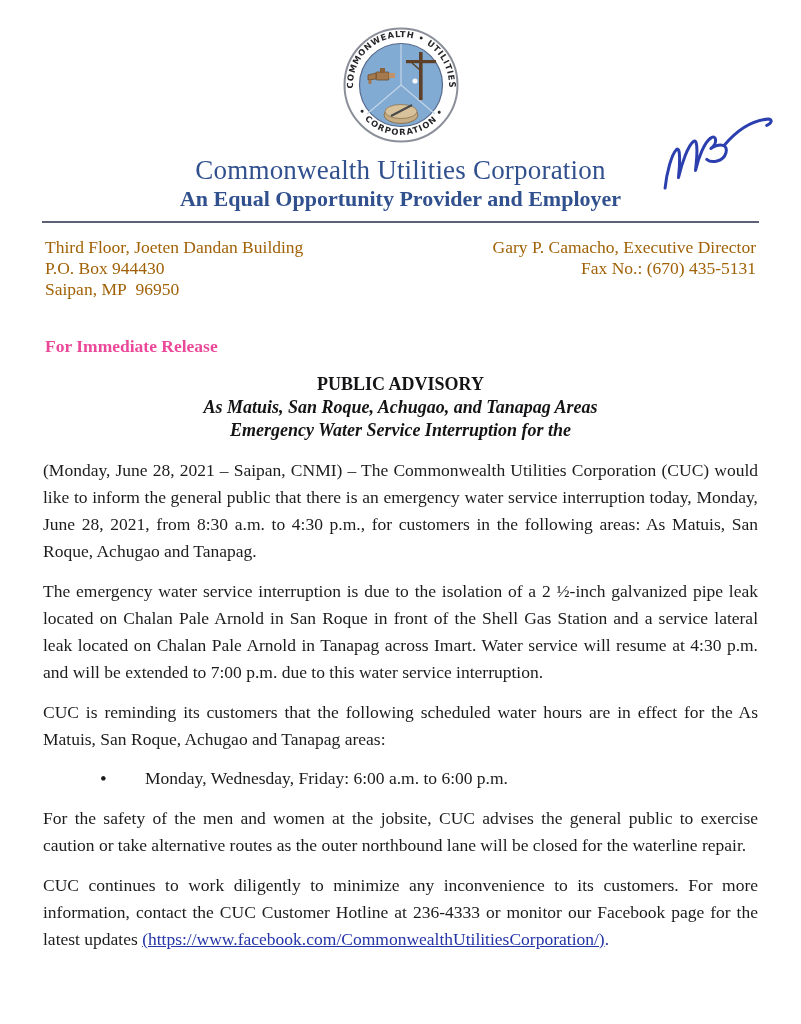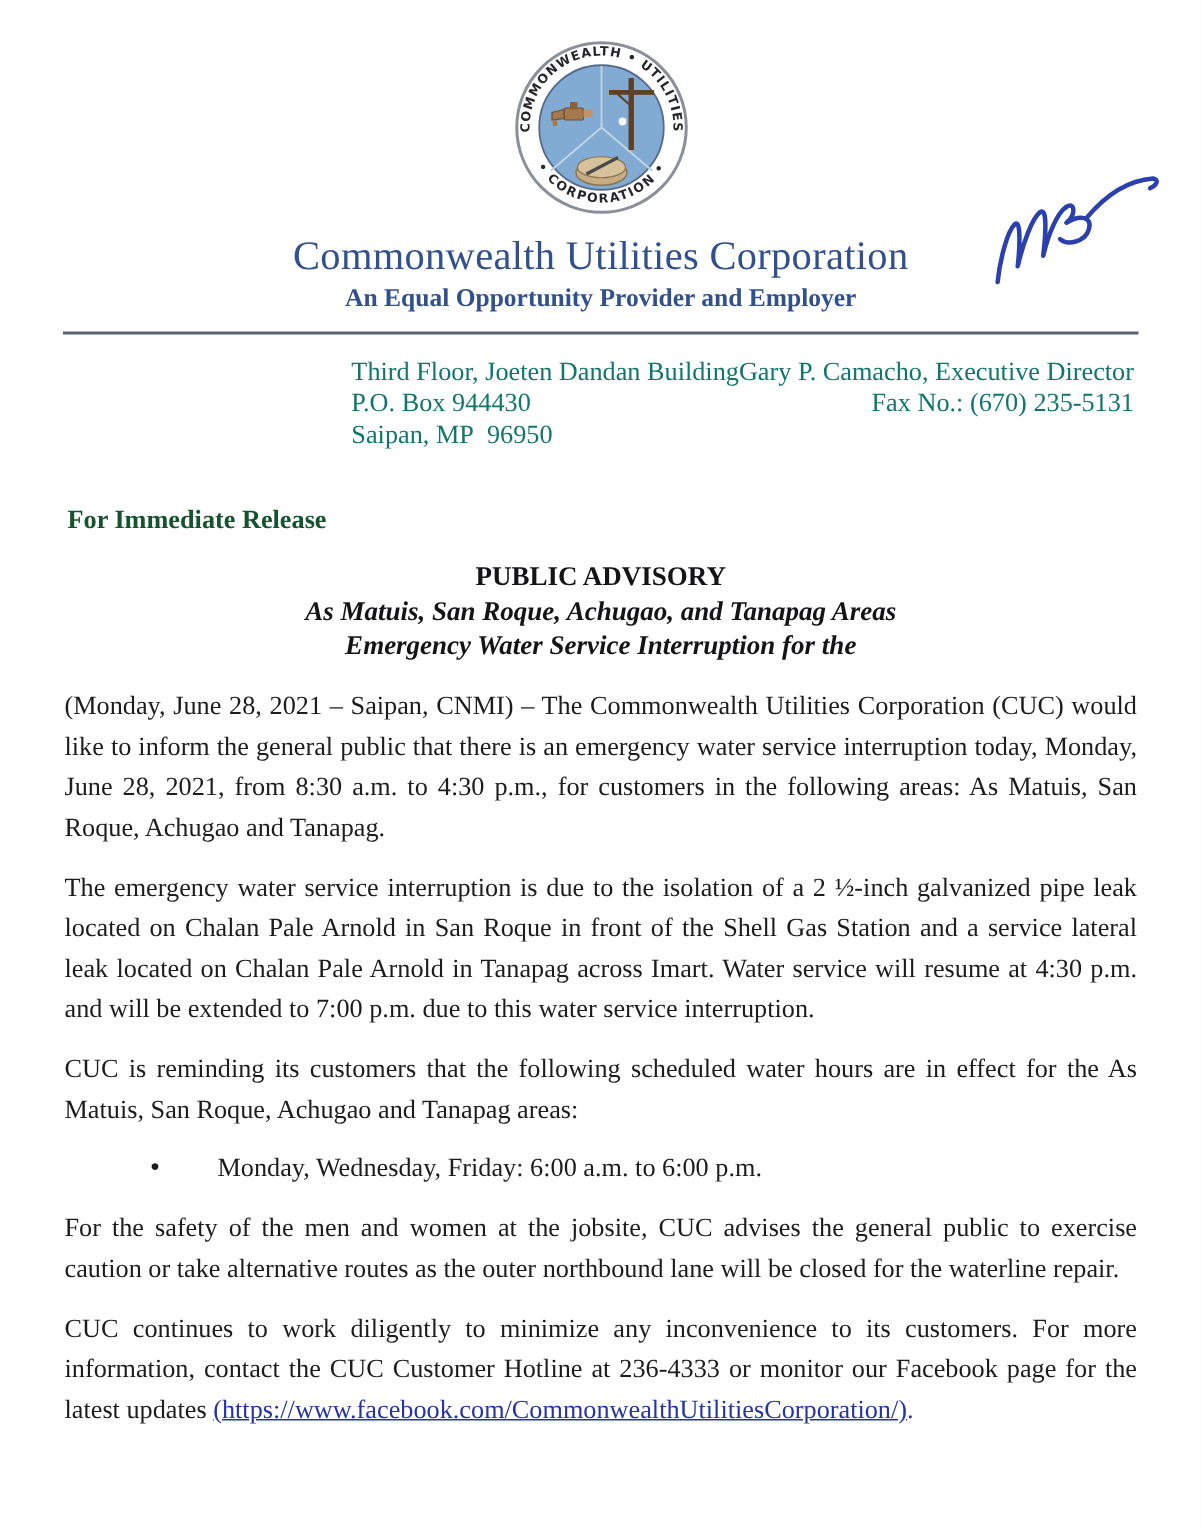--- a/index.html
+++ b/index.html
@@ -17,53 +17,53 @@
   .masthead { text-align: center; }
   .mast-title {
     margin-top: 10px;
     font-size: 27px;
     font-weight: normal;
     color: #31508e;
     line-height: 32px;
     letter-spacing: 0.2px;
   }
   .mast-sub {
-    font-size: 17px;
+    font-size: 22px;
     font-weight: bold;
     color: #31508e;
     line-height: 21px;
     margin-top: 2px;
   }
   .signature {
     position: absolute;
     left: 650px;
     top: 116px;
     width: 140px;
     height: 75px;
   }
   .rule {
     border: none;
     border-top: 2px solid #5c6275;
     margin: 12px 42px 0 42px;
   }
   .contact {
     display: flex;
-    justify-content: flex-end;
+    justify-content: space-between;
     padding: 14px 45px 0 45px;
     font-size: 17.5px;
     line-height: 21px;
-    color: #0f766e;
+    color: #a16207;
   }
   .contact-right { text-align: right; }
   .release {
     padding: 0 45px;
     margin-top: 36px;
     font-size: 17.5px;
     font-weight: bold;
-    color: #14532d;
+    color: #ec4899;
   }
   .advisory { text-align: center; margin-top: 16px; }
   .advisory-title { font-size: 18px; font-weight: bold; line-height: 23px; color: #141416; }
   .advisory-sub { font-size: 18px; font-weight: bold; font-style: italic; line-height: 23px; color: #141416; }
   .para {
     padding: 0 43px;
     margin-top: 13px;
     font-size: 17.5px;
     line-height: 27px;
     text-align: justify;
@@ -151,21 +151,21 @@
   <hr class="rule">
 
   <div class="contact">
     <div class="contact-left">
       <div>Third Floor, Joeten Dandan Building</div>
       <div>P.O. Box 944430</div>
       <div>Saipan, MP&nbsp; 96950</div>
     </div>
     <div class="contact-right">
       <div>Gary P. Camacho, Executive Director</div>
-      <div>Fax No.: (670) 235-5131</div>
+      <div>Fax No.: (670) 435-5131</div>
     </div>
   </div>
 
   <div class="release">For Immediate Release</div>
 
   <div class="advisory">
     <div class="advisory-title">PUBLIC ADVISORY</div>
     <div class="advisory-sub">As Matuis, San Roque, Achugao, and Tanapag Areas</div>
     <div class="advisory-sub">Emergency Water Service Interruption for the</div>
   </div>

